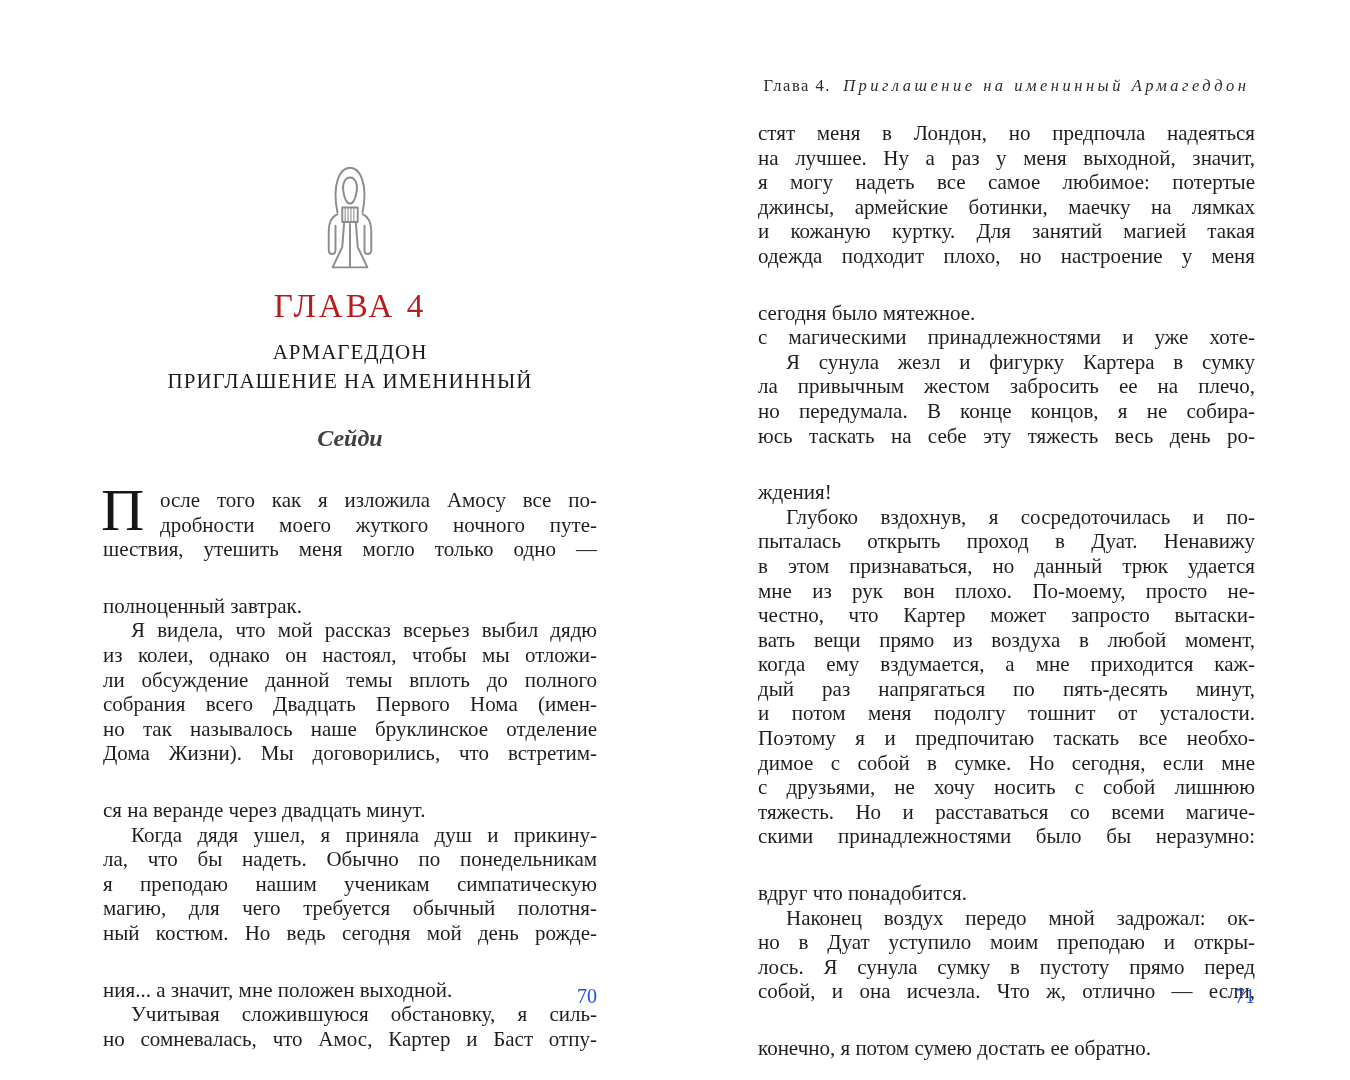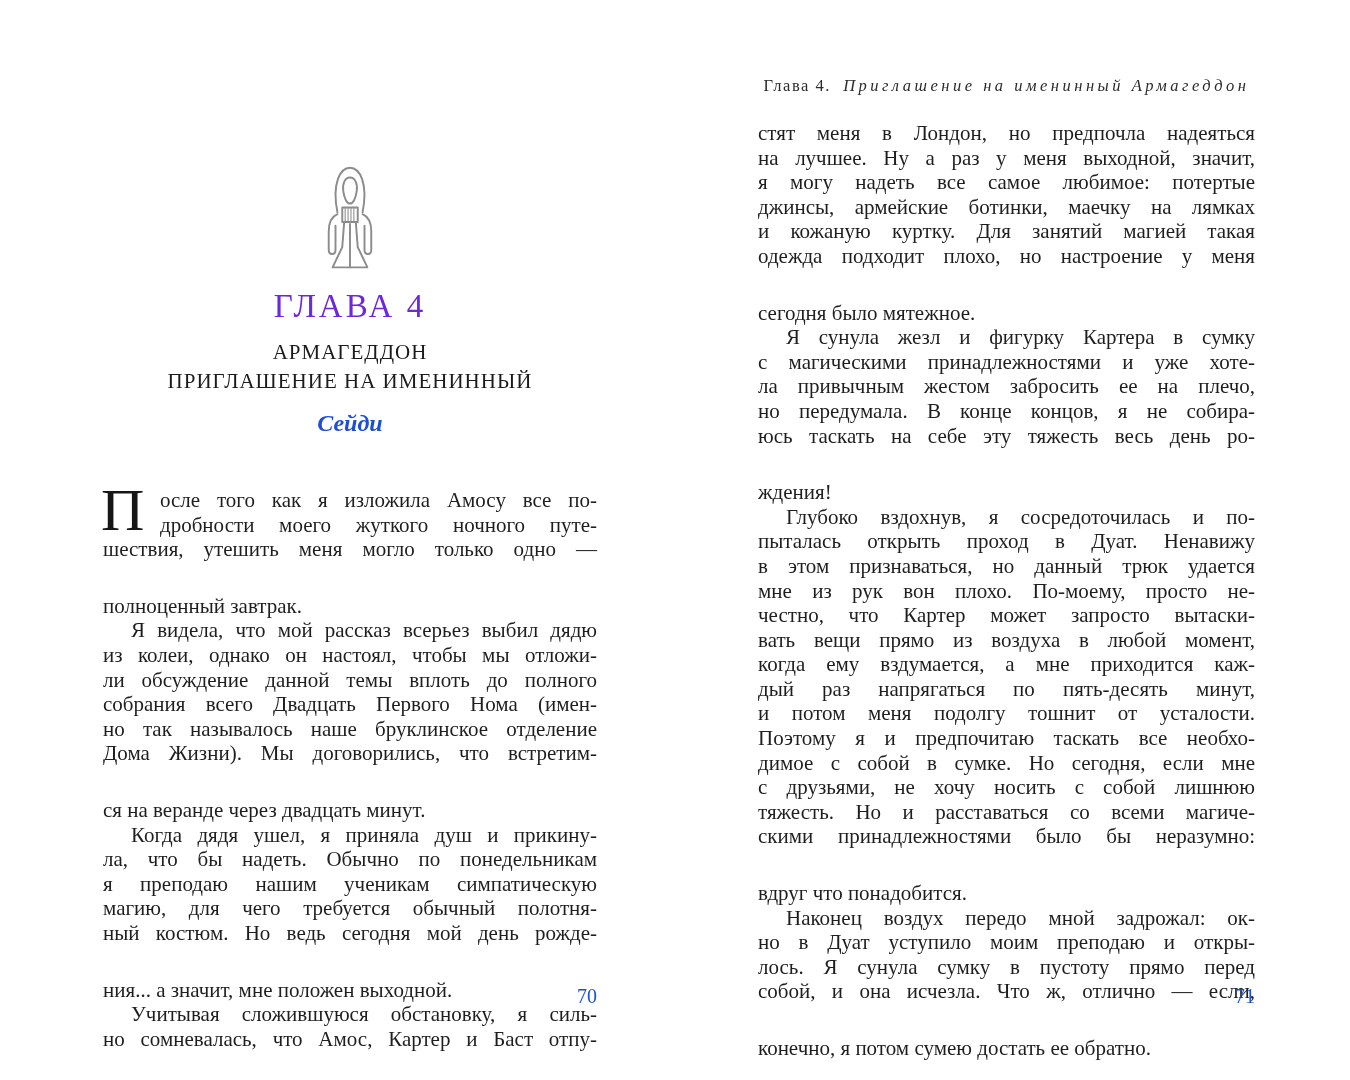--- a/index.html
+++ b/index.html
@@ -13,30 +13,30 @@
   }
   
   .page-col{position:absolute;top:0;height:836px;}
   #left-col{left:103px;width:494px;}
   #right-col{left:758px;width:497px;}
 
   
   .ornament-wrap{position:absolute;top:163px;left:0;width:100%;text-align:center;}
   .chapter-title{
     position:absolute;top:288px;left:0;width:100%;
-    text-align:center;font-size:33px;letter-spacing:3px;color:#6d28d9;
+    text-align:center;font-size:33px;letter-spacing:3px;color:#b91c1c;
     white-space:nowrap;
   }
   .chapter-subtitle{
     position:absolute;top:338px;left:0;width:100%;
     text-align:center;font-size:21px;line-height:28.5px;letter-spacing:1px;color:#1b1b1b;
   }
   .narrator{
-    position:absolute;top:410px;left:0;width:100%;
-    text-align:center;font-size:24px;font-style:italic;font-weight:bold;color:#1d4ed8;
+    position:absolute;top:425px;left:0;width:100%;
+    text-align:center;font-size:24px;font-style:italic;font-weight:bold;color:#404040;
   }
 
   
   .running-header{
     position:absolute;top:76px;left:0;width:100%;
     text-align:center;font-size:16.5px;color:#2b2b2b;white-space:nowrap;
   }
   .running-header .rh-chapter{letter-spacing:1.5px;}
   .running-header .rh-title{font-style:italic;letter-spacing:3.5px;}
 
@@ -147,22 +147,22 @@
         <div class="para">
           <div class="tl">стят меня в Лондон, но предпочла надеяться</div>
           <div class="tl">на лучшее. Ну а раз у меня выходной, значит,</div>
           <div class="tl">я могу надеть все самое любимое: потертые</div>
           <div class="tl">джинсы, армейские ботинки, маечку на лямках</div>
           <div class="tl">и кожаную куртку. Для занятий магией такая</div>
           <div class="tl">одежда подходит плохо, но настроение у меня</div>
           <div class="tl last">сегодня было мятежное.</div>
         </div>
         <div class="para">
+          <div class="tl">с магическими принадлежностями и уже хоте-</div>
           <div class="tl ind">Я сунула жезл и фигурку Картера в сумку</div>
-          <div class="tl">с магическими принадлежностями и уже хоте-</div>
           <div class="tl">ла привычным жестом забросить ее на плечо,</div>
           <div class="tl">но передумала. В конце концов, я не собира-</div>
           <div class="tl">юсь таскать на себе эту тяжесть весь день ро-</div>
           <div class="tl last">ждения!</div>
         </div>
         <div class="para">
           <div class="tl ind">Глубоко вздохнув, я сосредоточилась и по-</div>
           <div class="tl">пыталась открыть проход в Дуат. Ненавижу</div>
           <div class="tl">в этом признаваться, но данный трюк удается</div>
           <div class="tl">мне из рук вон плохо. По-моему, просто не-</div>

